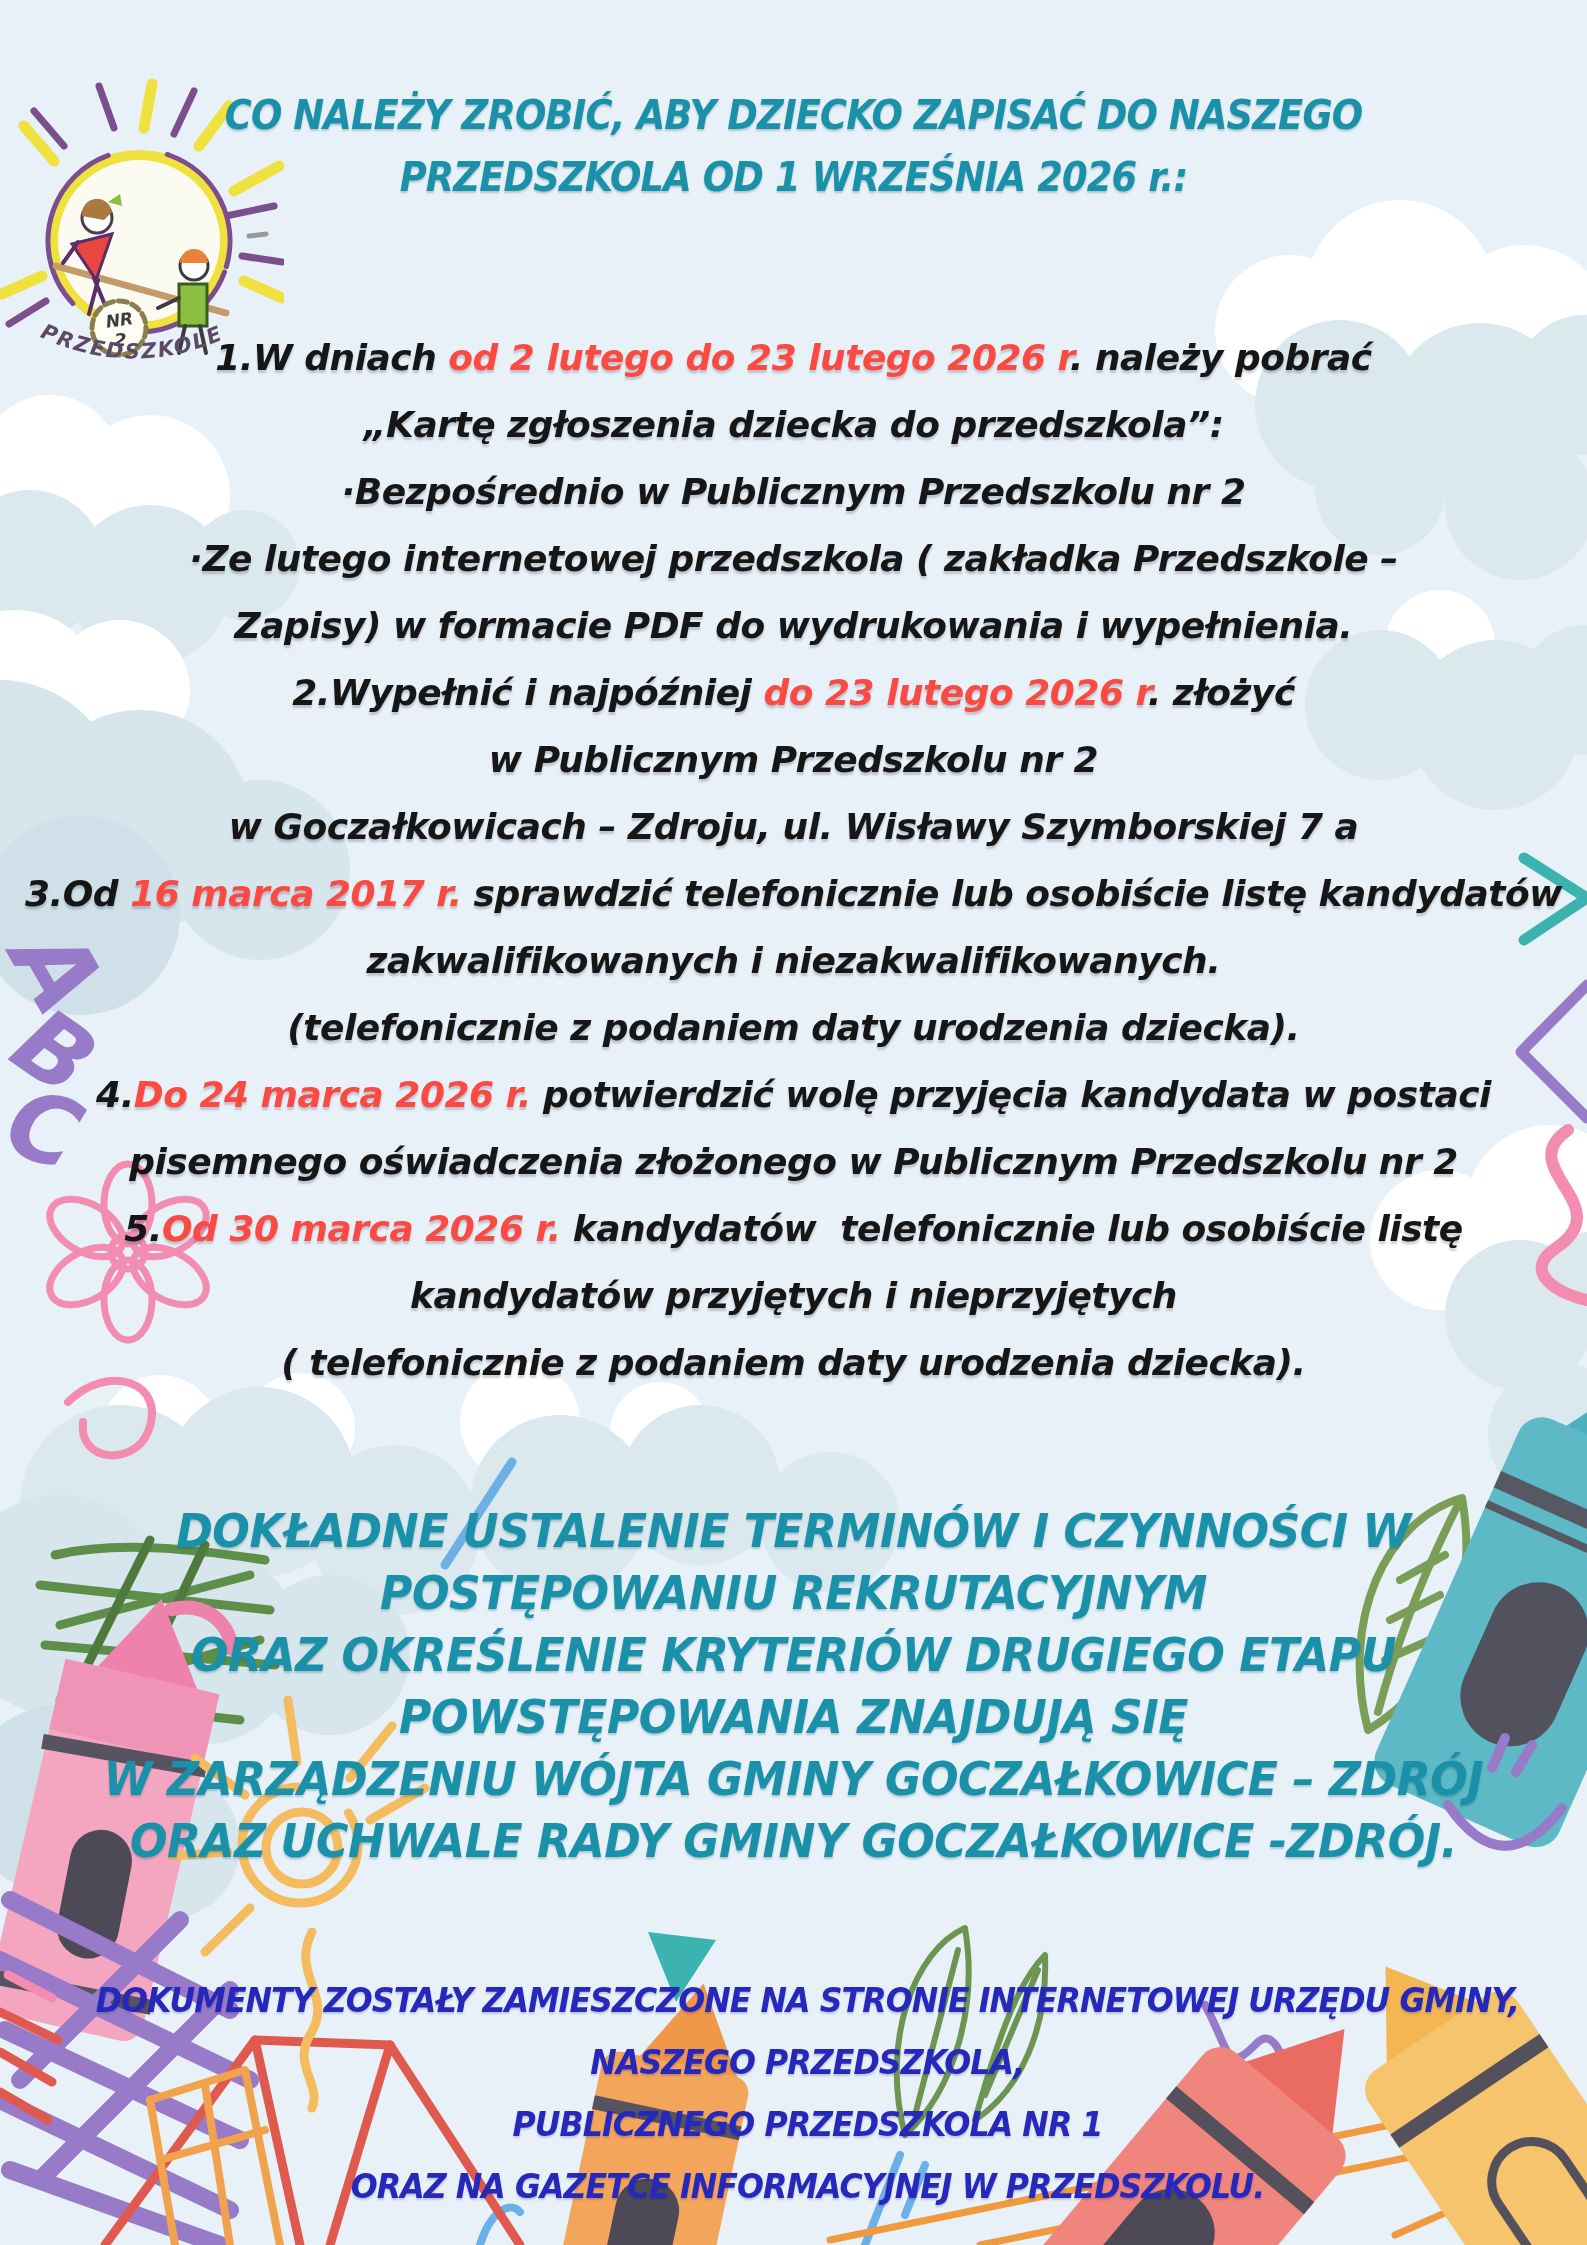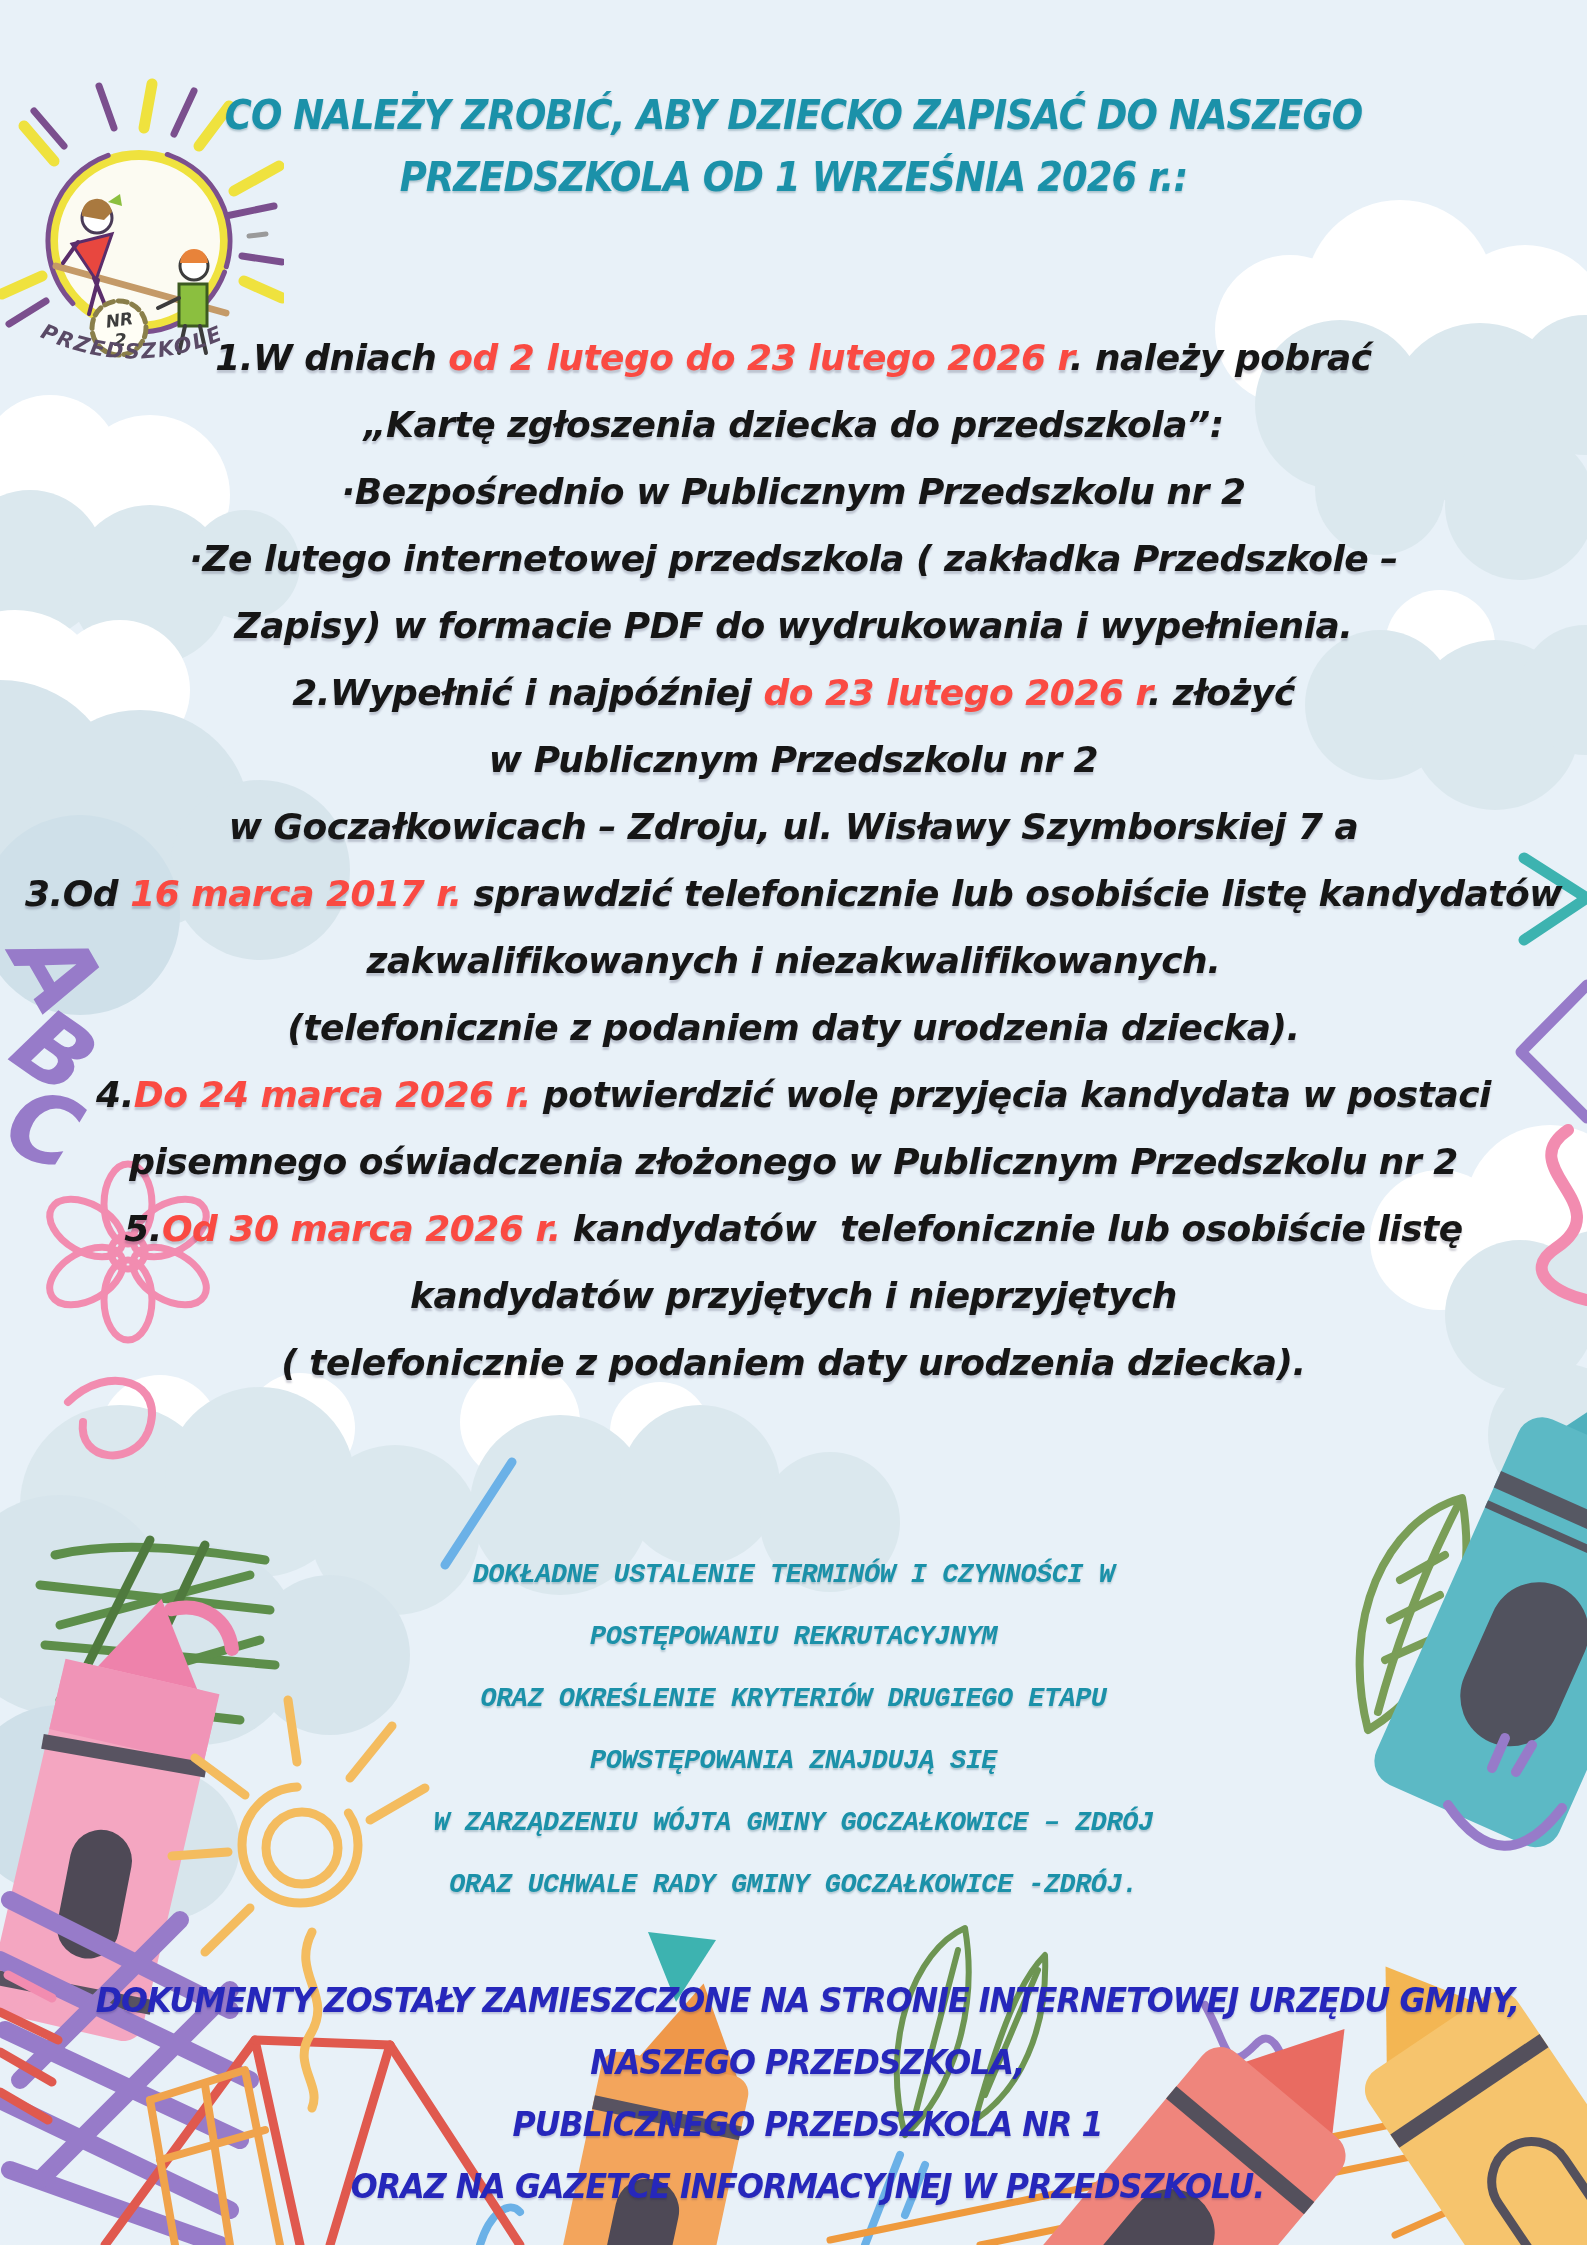--- a/index.html
+++ b/index.html
@@ -12,22 +12,22 @@
   .deco{position:absolute;left:0;top:0;z-index:1;}
   .logo{position:absolute;left:-6px;top:66px;z-index:2;}
   .textlayer{position:absolute;left:0;right:0;z-index:3;margin-top:32px;}
   .line{white-space:pre;text-align:center;}
   .title{top:52px;color:var(--title-teal,#1b91a9);font-size:41px;line-height:62px;letter-spacing:-1px;
          text-shadow:0 2px 2px rgba(20,70,90,.25);}
   .title .line{transform:scaleX(.9);}
   .steps{top:292px;color:var(--body-black,#161616);font-size:36px;line-height:67px;letter-spacing:-.5px;
          text-shadow:0 3px 2px rgba(41,43,74,.22);}
   .steps .hl{color:var(--highlight-red,#fa4a42);text-align:center;}
-  .note-teal{top:1512px;color:var(--title-teal,#1b91a9);font-size:28px;line-height:62px;letter-spacing:-.5px;
-         text-shadow:0 2px 2px rgba(20,70,90,.25);font-family:Liberation Mono, monospace;}
+  .note-teal{top:1468px;color:var(--title-teal,#1b91a9);font-size:46px;line-height:62px;letter-spacing:-.5px;
+         text-shadow:0 2px 2px rgba(20,70,90,.25);}
   .note-teal .line{transform:scaleX(.96);}
   .note-navy{top:1938px;color:var(--footer-navy,#2627bb);font-size:33px;line-height:62px;letter-spacing:-1px;
          text-shadow:0 2px 2px rgba(20,20,90,.2);padding-left:28px;}
   .note-navy .line{transform:scaleX(.96);}
 </style>
 </head>
 <body>
 
 <div class="poster" style="--background: #e8f1f8; --title-teal: #1b91a9; --highlight-red: #fa4a42; --body-black: #161616; --footer-navy: #2627bb;">
 

